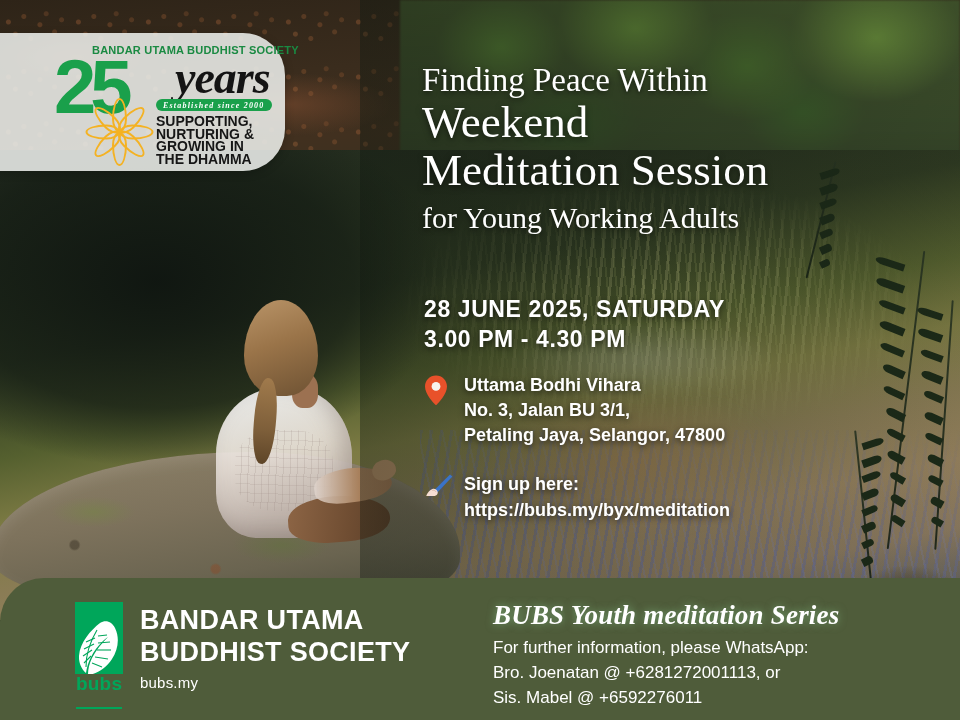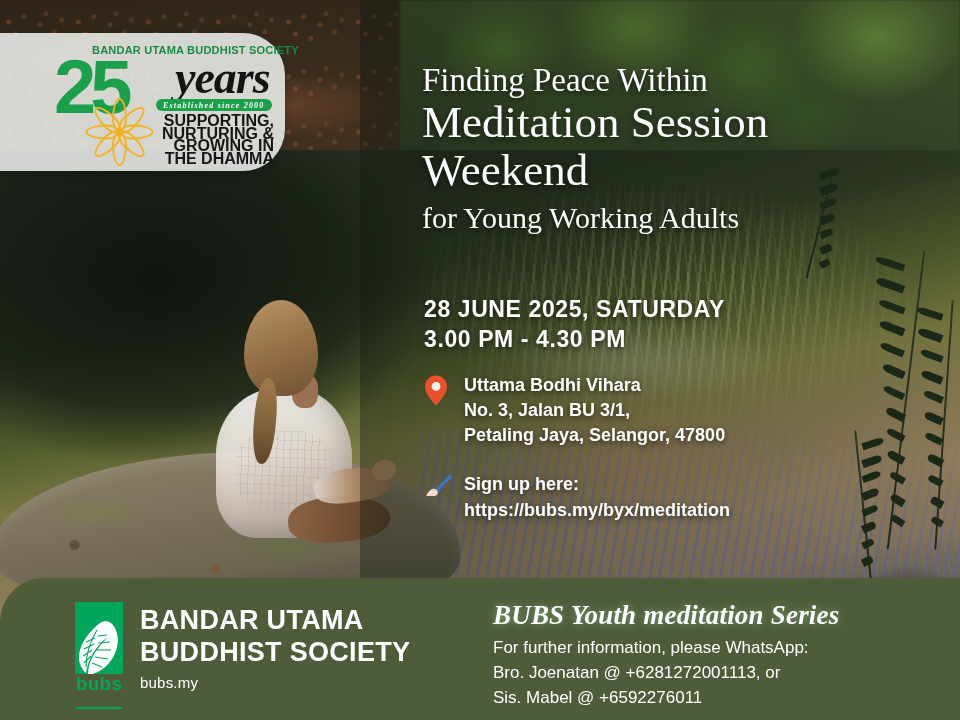--- a/index.html
+++ b/index.html
@@ -269,24 +269,23 @@
   .lg-estab {
     position: absolute; left: 98px; top: 58px;
     background: #1aa04b; color: #fff;
     font-size: 8px; font-style: italic; font-weight: 700;
     letter-spacing: 1.2px;
     padding: 1.5px 7px; border-radius: 9px; white-space: nowrap;
     font-family: "Liberation Serif", serif;
   }
   .lg-tag {
     position: absolute; left: 98px; top: 74px;
-    font-size: 16px; font-weight: 700; line-height: 12.5px;
+    font-size: 14px; font-weight: 700; line-height: 12.5px;
     color: #161616; white-space: pre-line;
     font-family: "Liberation Sans", sans-serif;
-    text-align: right;
   }
   .lg-lotus { position: absolute; left: 28px; top: 56px; width: 62px; height: 62px; }
   .lg-lotus span {
     position: absolute; left: 50%; top: 50%;
     width: 11px; height: 30px; margin: -30px 0 0 -5.5px;
     border: 2px solid #f4b223;
     border-radius: 50% 50% 50% 50% / 62% 62% 38% 38%;
     transform-origin: 50% 100%;
   }
 
@@ -471,22 +470,22 @@
       </div>
       <div class="lg-years">years</div>
       <div class="lg-estab">Established since 2000</div>
       <div class="lg-tag">SUPPORTING, NURTURING &amp;
 GROWING IN THE DHAMMA</div>
     </div>
   </div>
 
   <div class="copy">
     <div class="t-kicker">Finding Peace Within</div>
+    <div class="t-main">Weekend</div>
     <div class="t-main">Meditation Session</div>
-    <div class="t-main">Weekend</div>
     <div class="t-sub">for Young Working Adults</div>
   </div>
 
   <div class="datetime">28 JUNE 2025, SATURDAY
 3.00 PM - 4.30 PM</div>
 
   <div class="venue">
     <div class="pin">
       <svg width="24" height="30" viewBox="0 0 24 30">
         <path d="M12 0.6C5.9 0.6 1 5.5 1 11.6c0 7.9 9.4 17.3 10.1 18.0a1.3 1.3 0 0 0 1.8 0C13.6 28.9 23 19.5 23 11.6 23 5.5 18.1 0.6 12 0.6z" fill="#e8512a"></path>

